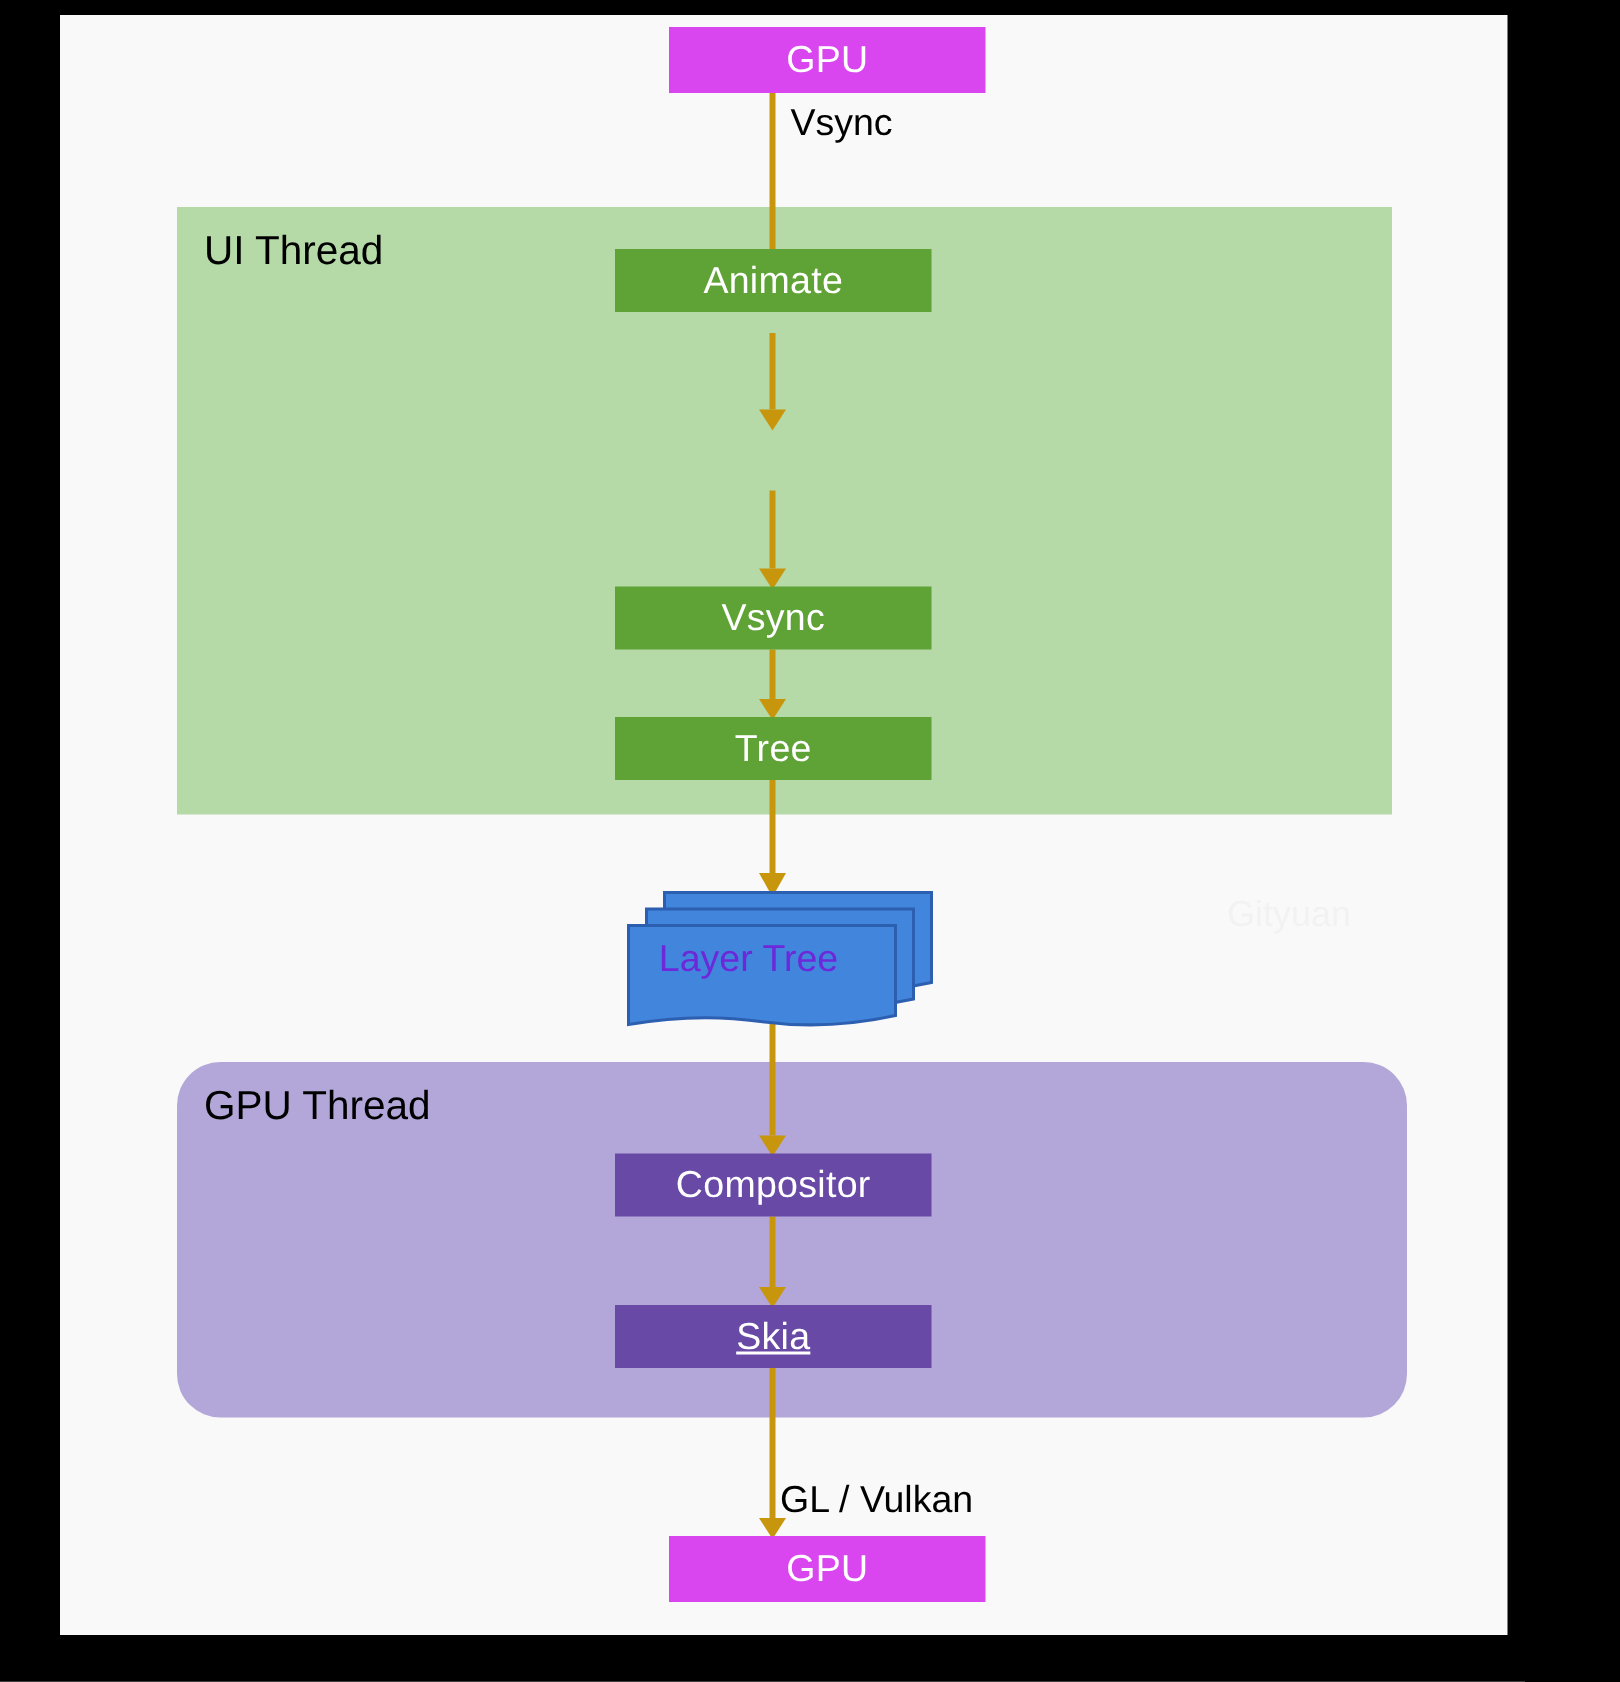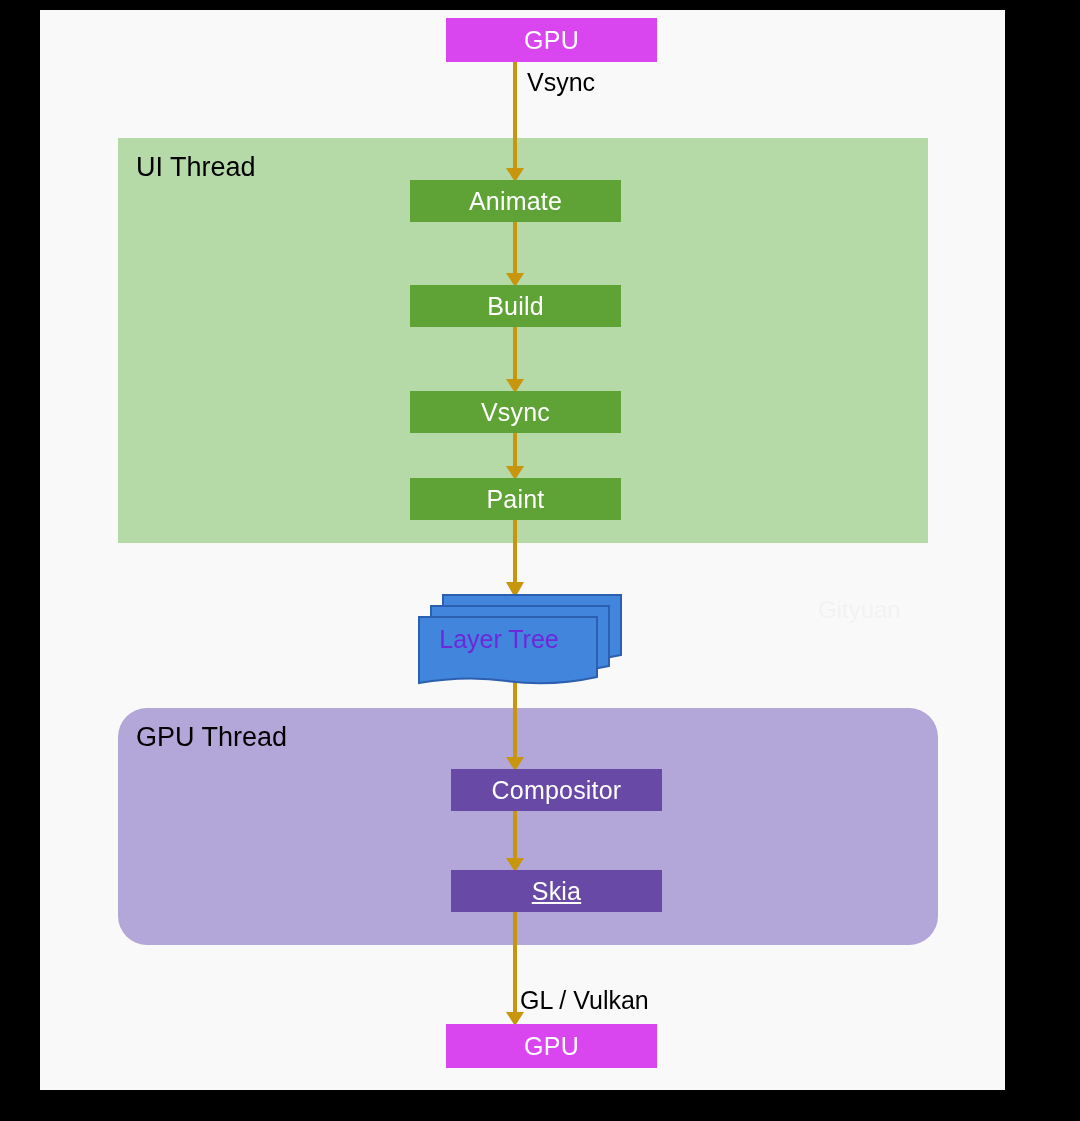--- a/index.html
+++ b/index.html
@@ -59,24 +59,24 @@
     justify-content: center;
     color: #ffffff;
     font-size: 25px;
     letter-spacing: 0.2px;
     left: 370px;
     width: 211px;
     height: 42px;
   }
   .node.blue  { background: #d946ef; margin-left: 36px; }
   .node.green { background: #5fa336; }
-  .node.purple{ background: #684aa6; margin-left: 41px; }
+  .node.purple{ background: #684aa6; }
 
   #node-gpu-top    { top: 8px;   height: 44px; }
-  #node-animate    { top: 170px; }
+  #node-animate    { top: 156px; }
   #node-build      { top: 275px; }
   #node-layout     { top: 381px; }
   #node-paint      { top: 468px; }
   #node-compositor { top: 759px; }
   #node-skia       { top: 860px; text-decoration: underline; }
   #node-gpu-bottom { top: 1014px; height: 44px; }
 
   
   #layer-tree {
     position: absolute;
@@ -172,25 +172,24 @@
     <polygon class="arrow-head" points="466,848 484,848 475,862"></polygon>
 
     <line class="arrow-line" x1="475" y1="902" x2="475" y2="1002"></line>
     <polygon class="arrow-head" points="466,1002 484,1002 475,1016"></polygon>
   </svg>
 
   <div class="node blue" id="node-gpu-top">GPU</div>
 
   <div class="node green" id="node-animate">Animate</div>
 
-  <div class="node green" id="node-build">Build</div>
 
   <div class="node green" id="node-layout">Vsync</div>
 
-  <div class="node green" id="node-paint">Paint</div>
+  <div class="node green" id="node-paint">Tree</div>
 
   <div id="layer-tree">
     <svg width="240" height="92">
 
       <path d="M58 2 H236 V62 Q190 72 146 66 Q104 60 58 68 Z" fill="#4285dc" stroke="#2d5fb0" stroke-width="2"></path>
 
       <path d="M46 13 H224 V73 Q178 83 134 77 Q92 71 46 79 Z" fill="#4285dc" stroke="#2d5fb0" stroke-width="2"></path>
 
       <path d="M34 24 H212 V84 Q166 94 122 88 Q80 82 34 90 Z" fill="#4285dc" stroke="#2d5fb0" stroke-width="2"></path>
     </svg>

